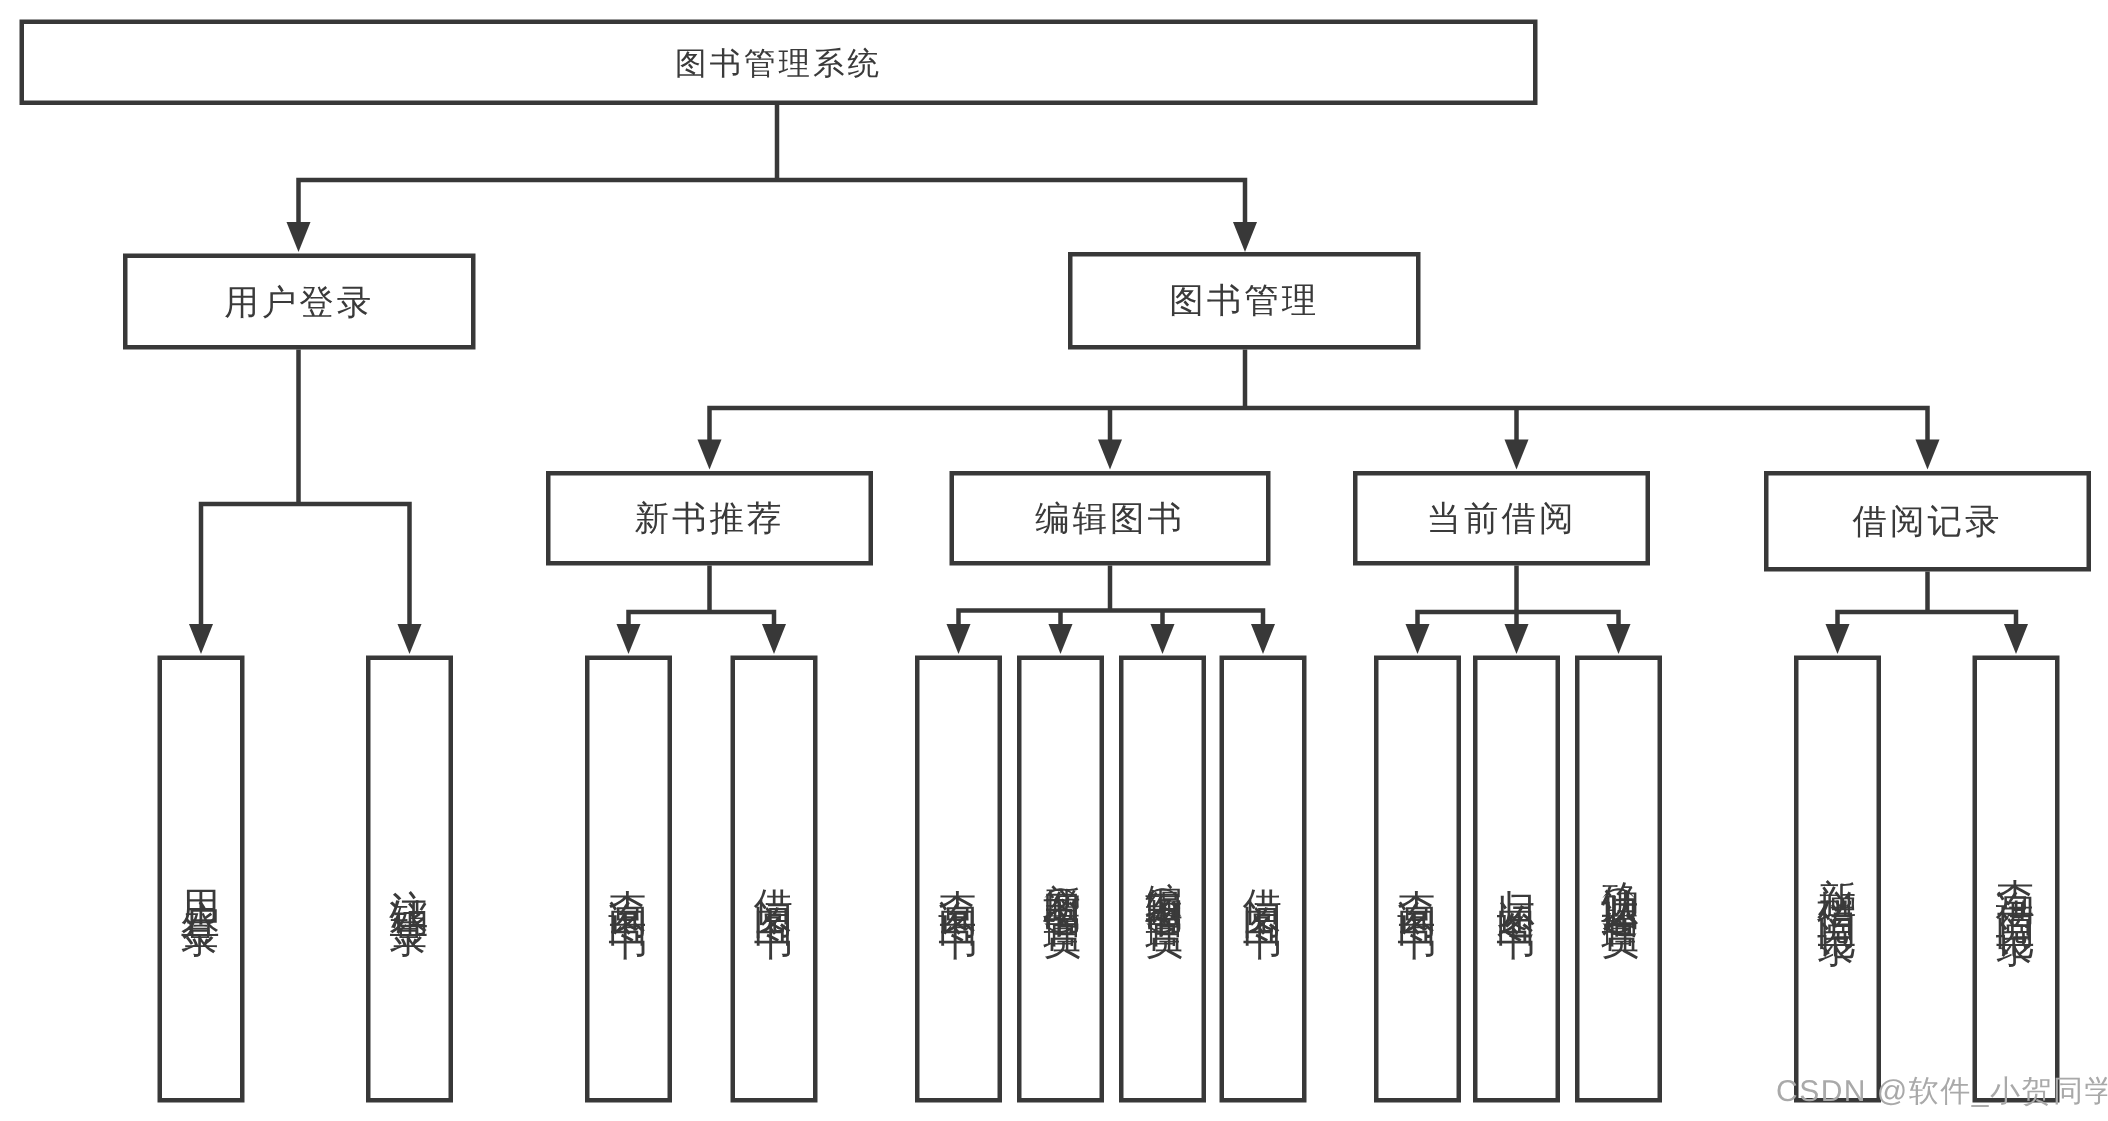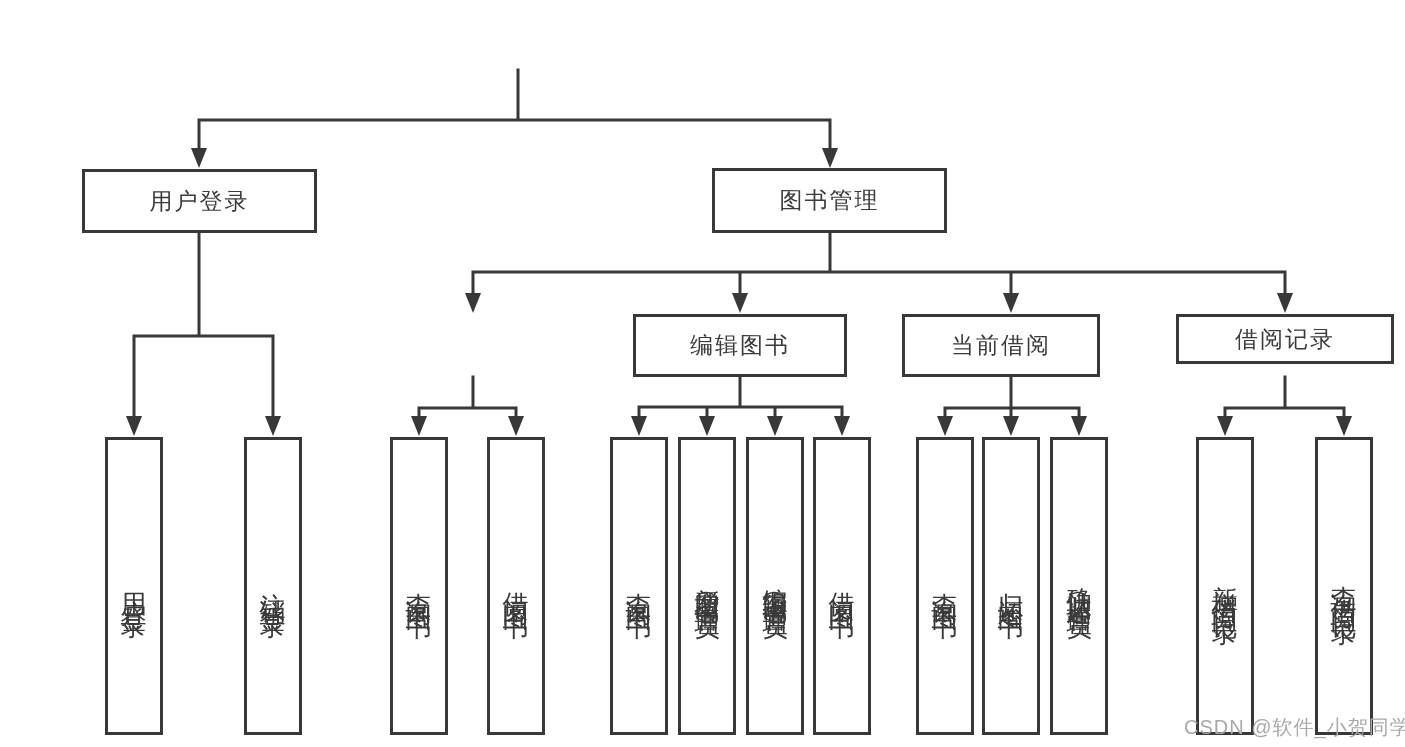--- a/index.html
+++ b/index.html
@@ -69,27 +69,29 @@
       <polygon points="834,416 850,416 842,436" fill="#383838"></polygon>
       <path d="M1011 377 L1011 408 M945 408 L1079 408 M945 408 L945 421 M1011 408 L1011 421 M1079 408 L1079 421" stroke="#383838" stroke-width="3" stroke-linecap="square" fill="none"></path>
       <polygon points="937,416 953,416 945,436" fill="#383838"></polygon>
       <polygon points="1003,416 1019,416 1011,436" fill="#383838"></polygon>
       <polygon points="1071,416 1087,416 1079,436" fill="#383838"></polygon>
       <path d="M1285 377 L1285 408 M1225 408 L1344 408 M1225 408 L1225 421 M1344 408 L1344 421" stroke="#383838" stroke-width="3" stroke-linecap="square" fill="none"></path>
       <polygon points="1217,416 1233,416 1225,436" fill="#383838"></polygon>
       <polygon points="1336,416 1352,416 1344,436" fill="#383838"></polygon>
     </svg>
 
+  <div class="box h title" style="left:13px;top:13px;width:1012px;height:57px">图书管理系统</div>
 
   <div class="box h" style="left:82px;top:169px;width:235px;height:64px">用户登录</div>
   <div class="box h" style="left:712px;top:168px;width:235px;height:65px">图书管理</div>
 
+  <div class="box h" style="left:364px;top:314px;width:218px;height:63px">新书推荐</div>
   <div class="box h" style="left:633px;top:314px;width:214px;height:63px">编辑图书</div>
   <div class="box h" style="left:902px;top:314px;width:198px;height:63px">当前借阅</div>
-  <div class="box h" style="left:1176px;top:314px;width:218px;height:50px">借阅记录</div>
+  <div class="box h" style="left:1176px;top:314px;width:218px;height:67px">借阅记录</div>
 
   <div class="box v" style="left:105px;top:437px;width:58px;height:298px">用户登录</div>
   <div class="box v" style="left:244px;top:437px;width:58px;height:298px">注销登录</div>
 
   <div class="box v" style="left:390px;top:437px;width:58px;height:298px">查询图书</div>
   <div class="box v" style="left:487px;top:437px;width:58px;height:298px">借阅图书</div>
 
   <div class="box v" style="left:610px;top:437px;width:58px;height:298px">查询图书</div>
   <div class="box v tight" style="left:678px;top:437px;width:58px;height:298px">新增图书（管理员）</div>
   <div class="box v tight" style="left:746px;top:437px;width:58px;height:298px">编辑图书（管理员）</div>

